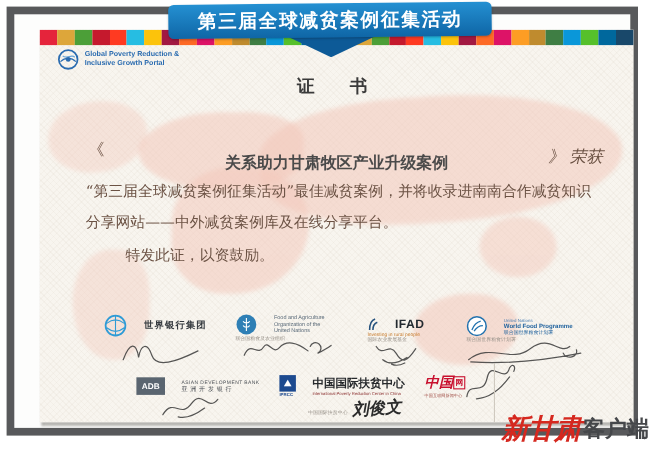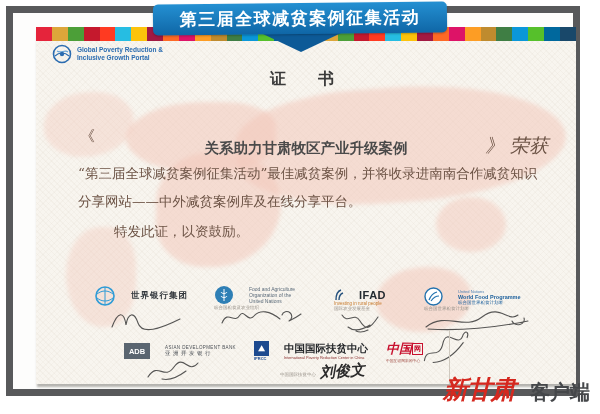--- a/index.html
+++ b/index.html
@@ -39,21 +39,21 @@
   .portal .txt{font-size:6.5px;line-height:8px;color:#2b6cb0;font-weight:bold;}
   
   .cert-title{position:absolute;left:0;top:42px;width:100%;text-align:center;
               font-size:16px;font-weight:bold;color:#3a3a3a;letter-spacing:8px;}
   
   .case1{position:absolute;left:0;top:86px;width:100%;text-align:center;
          font-size:14.5px;font-weight:bold;color:#4a4a4a;}
   .case2{position:absolute;left:0;top:112px;width:100%;text-align:center;
          font-size:14.5px;font-weight:bold;color:#4a4a4a;font-family:Liberation Mono, monospace;}
   .bracket-open{position:absolute;left:44px;top:100px;font-size:15px;color:#6b5244;font-family:"DejaVu Serif",serif;}
-  .honor{position:absolute;right:28px;top:106px;font-size:19px;color:#6b5244;
+  .honor{position:absolute;right:28px;top:106px;font-size:15px;color:#6b5244;
          font-family:"DejaVu Serif",serif;font-style:italic;}
   
   .script{font-family:"DejaVu Serif",serif;color:#6b5244;font-size:13.5px;}
   .body1{position:absolute;left:42px;top:138px;width:470px;}
   .body2{position:absolute;left:42px;top:166px;width:470px;}
   .closing{position:absolute;left:78px;top:196px;width:400px;}
   
   .org{position:absolute;}
   .org-head{display:flex;align-items:center;gap:15px;}
   .sig{display:block;}
@@ -76,21 +76,21 @@
   .iprcc-en{font-size:3.8px;color:#8b2f2f;}
   .sig-name{font-family:"DejaVu Serif",serif;font-style:italic;font-weight:bold;
             font-size:15px;color:#2b2b2b;transform:rotate(-4deg);display:inline-block;}
   .cnnet-main{font-family:"DejaVu Serif",serif;font-weight:bold;font-style:italic;
               font-size:13px;color:#c8102e;}
   .cnnet-box{display:inline-block;border:1px solid #c8102e;color:#c8102e;font-size:7px;
              padding:0 1px;font-weight:bold;vertical-align:2px;}
   .cnnet-sub{font-size:3.8px;color:#a3524a;}
   .crease{position:absolute;left:413px;top:303px;width:1px;height:54px;background:#cfc9bf;}
   
-  .watermark{position:absolute;right:10px;bottom:8px;z-index:20;display:flex;align-items:flex-end;gap:15px;}
+  .watermark{position:absolute;right:10px;bottom:8px;z-index:20;display:flex;align-items:center;gap:2px;}
   .wm-brand{font-family:"DejaVu Serif",serif;font-weight:bold;font-style:italic;
             font-size:25px;color:#d5281f;letter-spacing:-1px;}
   .wm-suffix{font-size:20px;font-weight:bold;color:#45474a;}
   svg.sigp path{fill:none;stroke:#3a3a3a;stroke-width:1.1;opacity:.85;stroke-linecap:round;}
 </style>
 </head>
 <body>
 
 <div id="scene">
 

